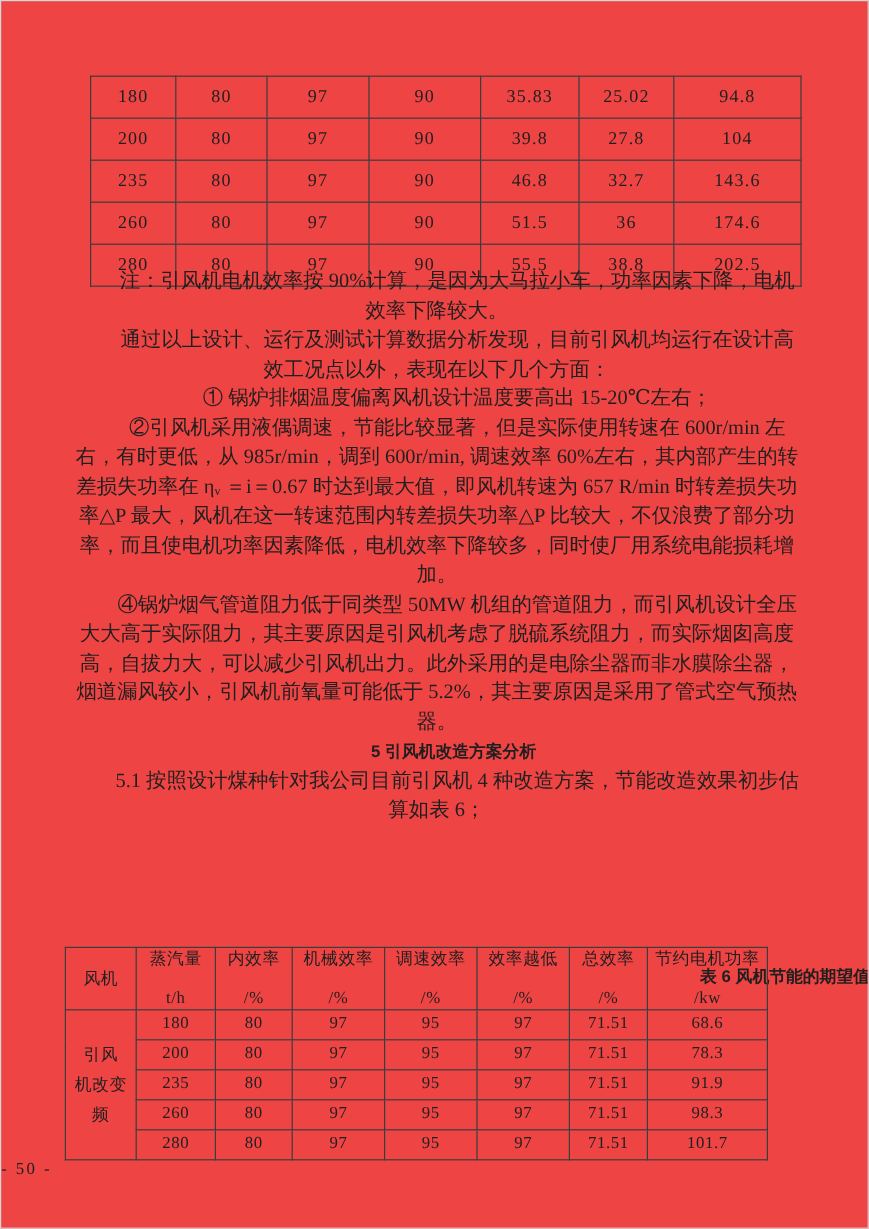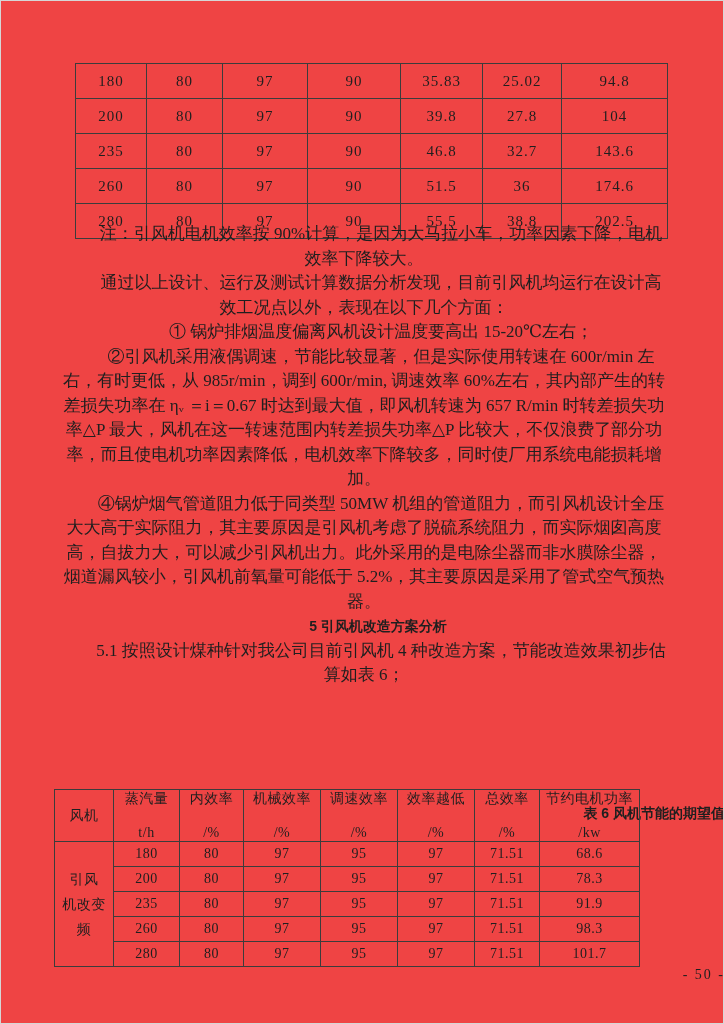--- a/index.html
+++ b/index.html
@@ -48,21 +48,21 @@
   }
   .t2 thead th{height:48px;}
   .t2 tbody td{height:24px;}
   .t2 .hdr-unit{margin-top:17px;}
   .t2 .group-cell{
     white-space:pre-line;line-height:25px;vertical-align:middle;
   }
   
   .page-number{
     position:absolute;left:0;top:966px;width:724px;
-    text-align:right;font-size:14px;letter-spacing:2px;
+    text-align:left;font-size:14px;letter-spacing:2px;
   }
 </style>
 </head>
 <body>
 
 <div class="page">
 
   <table class="t1">
     <colgroup>
       <col style="width:71px">

